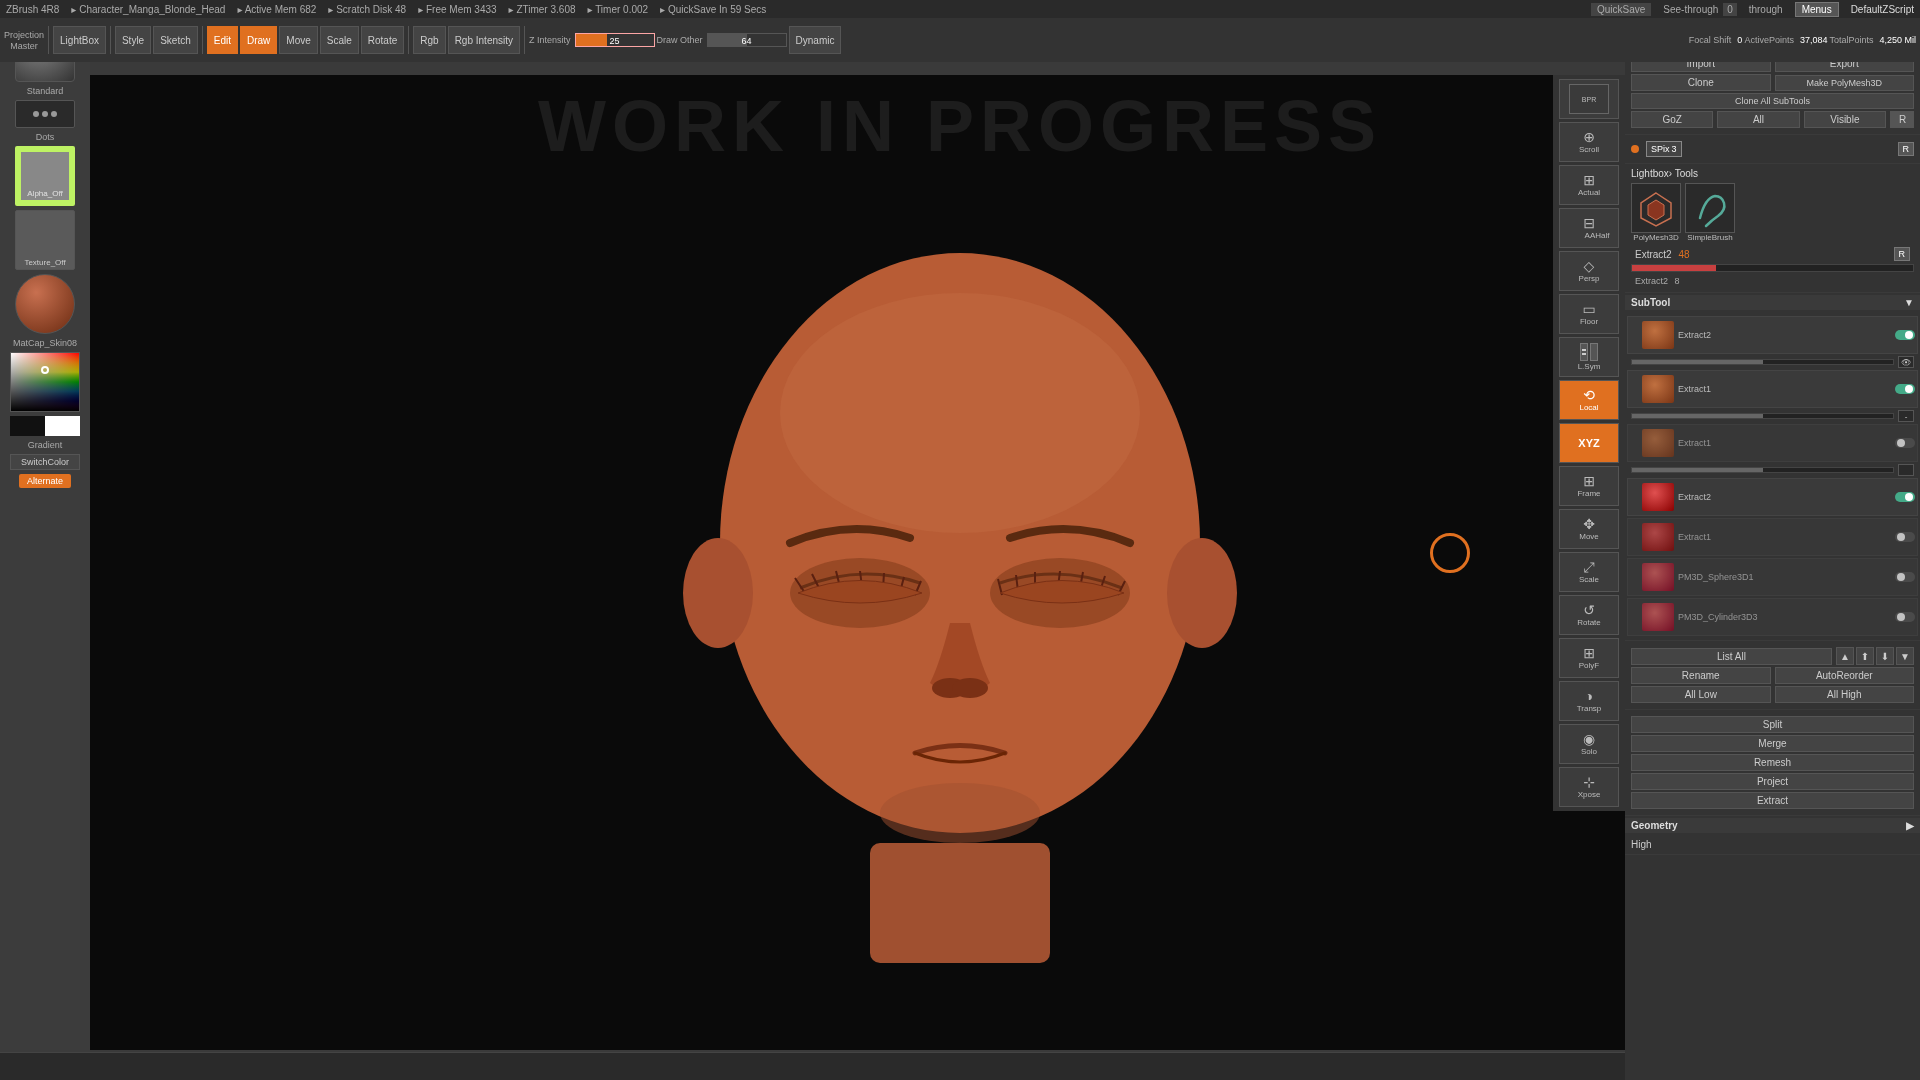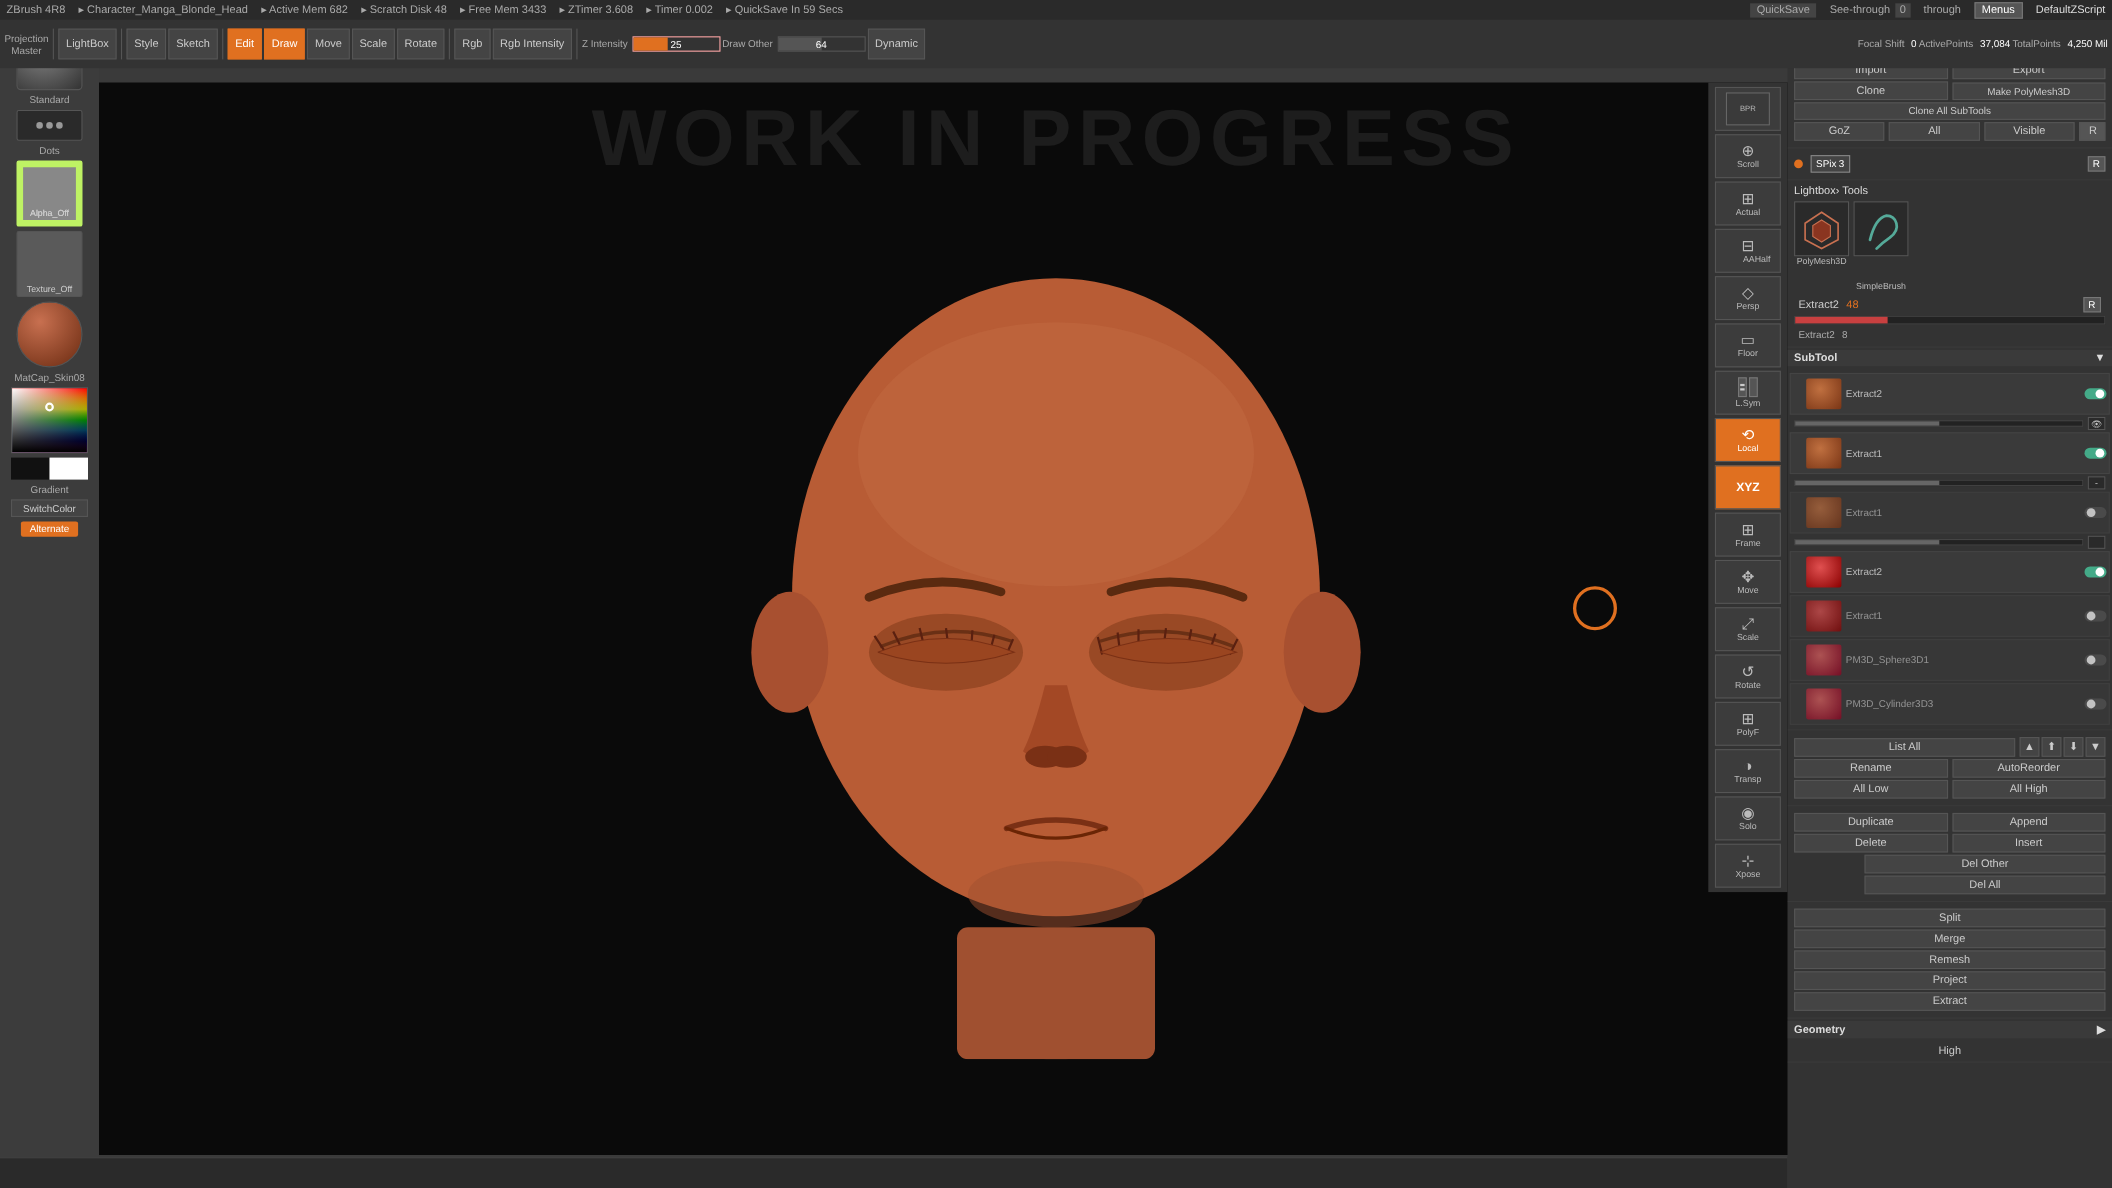--- a/index.html
+++ b/index.html
@@ -710,21 +710,21 @@
           </svg>
         </div>
         <span style="font-size:8px;color:#bbb;text-align:center;">PolyMesh3D</span>
       </div>
       <div style="display:flex;flex-direction:column;align-items:center;">
         <div style="width:50px;height:50px;background:#2a2a2a;border:1px solid #555;display:flex;align-items:center;justify-content:center;">
           <svg width="40" height="40" viewBox="0 0 40 40">
             <path d="M 10 30 Q 15 10 25 8 Q 32 8 34 15 Q 36 22 28 28 Q 22 32 16 38" stroke="#5a9" stroke-width="2.5" fill="none" stroke-linecap="round"></path>
           </svg>
         </div>
-        <span style="font-size:8px;color:#bbb;text-align:center;margin-top:23px;">SimpleBrush</span>
+        <span style="font-size:8px;color:#bbb;text-align:center;">SimpleBrush</span>
       </div>
     </div>
 
     <div class="extract-row">
       <span style="font-size:10px;color:#ccc;">
         <span>Extract2</span>
         <span style="color:#e07020;margin-left:4px;">48</span>
       </span>
       <button class="r-btn">R</button>
     </div>
@@ -837,38 +837,20 @@
     <div class="panel-row">
       <button class="panel-btn">Rename</button>
       <button class="panel-btn">AutoReorder</button>
     </div>
     <div class="panel-row">
       <button class="panel-btn">All Low</button>
       <button class="panel-btn">All High</button>
     </div>
   </div>
 
-  <div class="panel-section">
-    <div class="panel-row">
-      <button class="panel-btn">Duplicate</button>
-      <button class="panel-btn">Append</button>
-    </div>
-    <div class="panel-row">
-      <button class="panel-btn">Delete</button>
-      <button class="panel-btn">Insert</button>
-    </div>
-    <div class="panel-row">
-      <span style="width:60px;font-size:10px;"></span>
-      <button class="panel-btn">Del Other</button>
-    </div>
-    <div class="panel-row">
-      <span style="width:60px;font-size:10px;"></span>
-      <button class="panel-btn">Del All</button>
-    </div>
-  </div>
 
   <div class="panel-section">
     <div class="panel-row">
       <button class="panel-btn">Split</button>
     </div>
     <div class="panel-row">
       <button class="panel-btn">Merge</button>
     </div>
     <div class="panel-row">
       <button class="panel-btn">Remesh</button>
@@ -880,21 +862,21 @@
       <button class="panel-btn">Extract</button>
     </div>
   </div>
 
   <div class="section-title">
     <span>Geometry</span>
     <span>▶</span>
   </div>
 
   <div class="panel-section">
-    <div style="display:flex;align-items:center;gap:6px;justify-content:center;">
+    <div style="display:flex;align-items:center;gap:6px;">
       <span style="font-size:10px;color:#ccc;">High</span>
     </div>
   </div>
 
 </div>
 
 <div id="bottom-bar">
   <span></span>
 </div>
 

